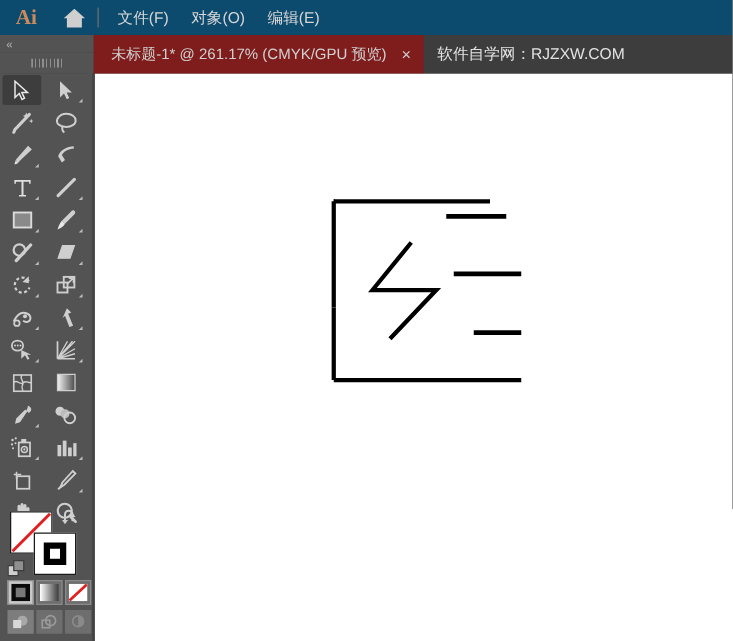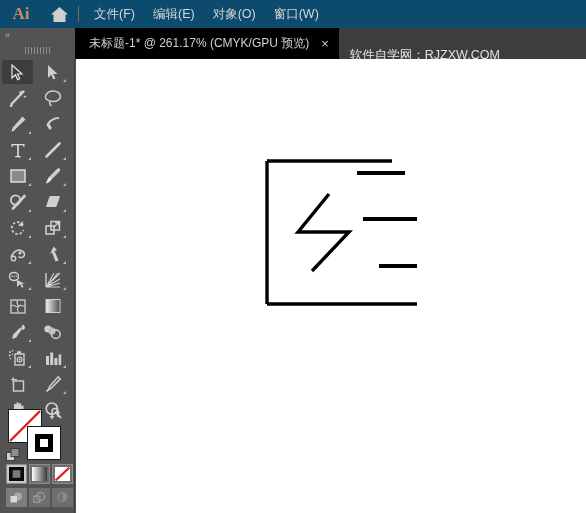--- a/index.html
+++ b/index.html
@@ -45,33 +45,33 @@
     position:absolute; left:0; top:14px; width:75px; height:17px;
     background:#535353;
     display:flex; align-items:center; justify-content:center;
   }
   .grip-dots {
     width:26px; height:7px;
     background:repeating-linear-gradient(to right,#8e8e8e 0px,#8e8e8e 1px,transparent 1px,transparent 3px);
   }
   .doc-tab {
     position:absolute; left:75px; top:0; height:31px;
-    background:#000000;
+    background:#7f1d1d;
     display:flex; align-items:center;
     padding:0 10px 0 14px;
     border-right:1px solid #3d3d3d;
   }
   .doc-tab-title { color:#d0d0d0; font-size:12px; white-space:nowrap; }
   .doc-tab-close {
     color:#cfcfcf; font-size:13px; margin-left:12px; cursor:pointer; line-height:1;
   }
   .watermark {
     position:absolute; top:0; height:31px;
     display:flex; align-items:center;
-    color:#e2e2e2; font-size:12.5px; white-space:nowrap;margin-top:12px;
+    color:#e2e2e2; font-size:12.5px; white-space:nowrap;
   }
 
   
   .toolbar {
     position:absolute; left:0; top:59px; width:75px; height:454px;
     background:#535353;
     border-right:1px solid #3d3d3d;
   }
   .tool-grid {
     position:absolute; left:0; top:0; width:75px;
@@ -142,23 +142,22 @@
   <div class="menubar">
     <div class="ai-logo">Ai</div>
     <div class="home-icon">
       <svg width="19" height="17" viewBox="0 0 19 17">
         <path d="M9.5 1 L18 8.5 L15.5 8.5 L15.5 16 L3.5 16 L3.5 8.5 L1 8.5 Z" fill="#cfcfcf"></path>
       </svg>
     </div>
     <div class="menu-divider"></div>
     <div class="menu-items">
       <div class="menu-item">文件(F)</div>
+      <div class="menu-item">对象(O)</div>
       <div class="menu-item">编辑(E)</div>
-      <div class="menu-item">对象(O)</div>
-      <div class="menu-item">窗口(W)</div>
     </div>
   </div>
 
   <div class="tabbar">
     <div class="collapse-btn">«</div>
     <div class="tool-grip">
       <div class="grip-dots"></div>
     </div>
     <div class="doc-tab">
       <span class="doc-tab-title">未标题-1* @ 261.17% (CMYK/GPU 预览)</span>

